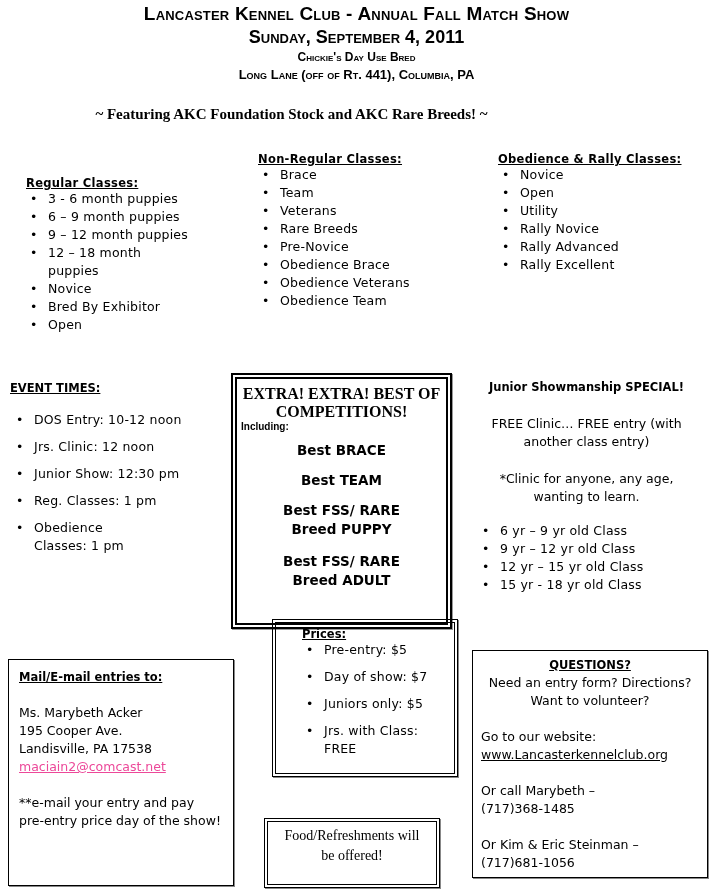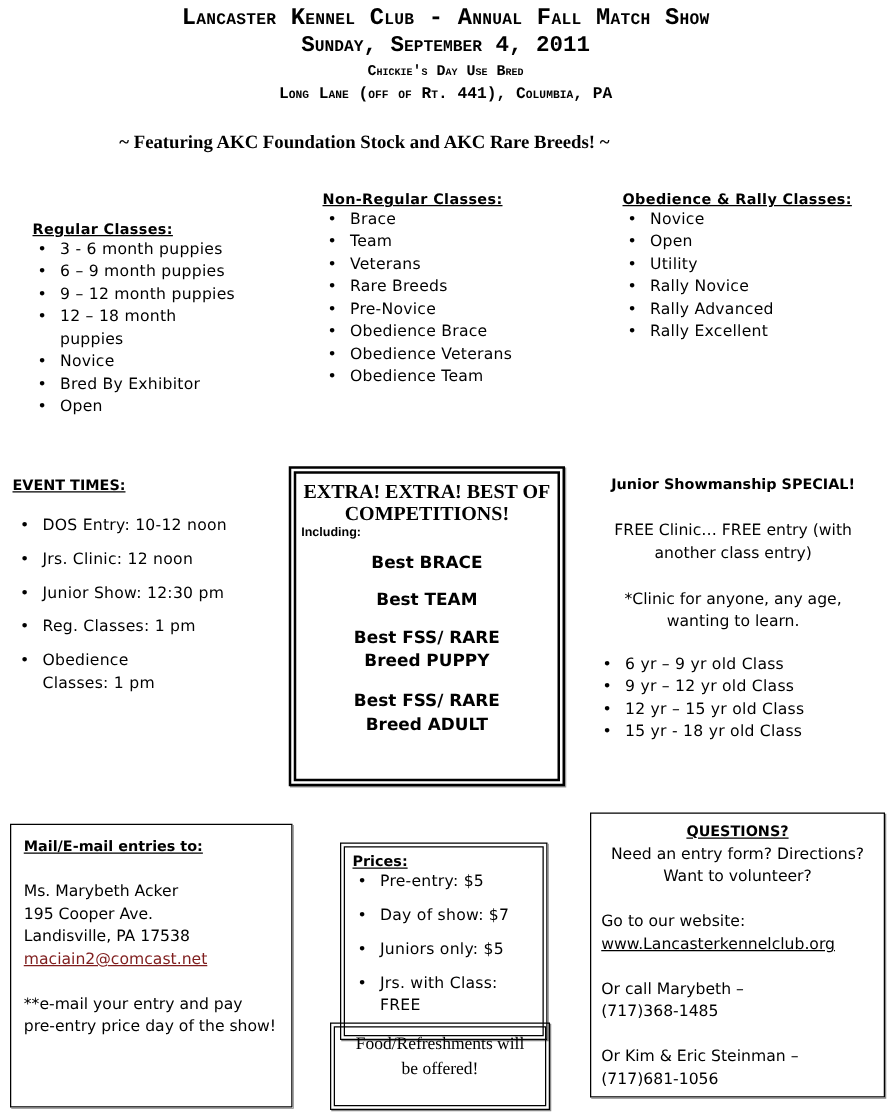--- a/index.html
+++ b/index.html
@@ -1,20 +1,20 @@
 <!DOCTYPE html>
 <html><head>
 <meta charset="utf-8">
 <style>
   html, body { margin: 0; padding: 0; background: #ffffff; }
   body { width: 713px; height: 891px; position: relative; overflow: hidden; color: #000; }
   .abs { position: absolute; }
 
   
-  .hdr { left: 0; width: 713px; text-align: center; font-family: Liberation Mono, monospace; font-weight: bold; font-variant: small-caps; white-space: nowrap; }
+  .hdr { left: 0; width: 713px; text-align: center; font-family: Liberation Sans, sans-serif; font-weight: bold; font-variant: small-caps; white-space: nowrap; }
   #h1 { top: 3px; font-size: 19px; letter-spacing: 0.2px; }
   #h2 { top: 27px; font-size: 18px; }
   #h3 { top: 50px; font-size: 12px; }
   #h4 { top: 67px; font-size: 13px; }
   #tagline { top: 106px; left: 0; width: 583px; text-align: center; font-family: "Liberation Serif", serif; font-weight: bold; font-size: 15px; white-space: nowrap; }
 
   
   .heading { font-family: "DejaVu Sans", sans-serif; font-weight: bold; font-size: 11.5px; text-decoration: underline; letter-spacing: 0.3px; white-space: nowrap; }
 
   
@@ -27,23 +27,23 @@
   #extra-box { left: 231px; top: 373px; width: 209px; height: 244px; border: 6px double #000; box-shadow: 1px 1px 0 #999; }
   #extra-title { font-family: "Liberation Serif", serif; font-weight: bold; font-size: 16px; text-align: center; line-height: 18px; margin-top: 6px; }
   #extra-incl { font-family: "Liberation Sans", sans-serif; font-weight: bold; font-size: 10px; margin-left: 4px; line-height: 12px; }
   .extra-item { font-family: "DejaVu Sans", sans-serif; font-weight: 600; font-size: 13.5px; text-align: center; line-height: 19px; }
 
   #junior-title { left: 460px; top: 380px; width: 253px; text-align: center; font-family: "DejaVu Sans", sans-serif; font-weight: bold; font-size: 11.5px; }
   .junior-text { left: 460px; width: 253px; text-align: center; font-family: "DejaVu Sans", sans-serif; font-size: 12.5px; line-height: 18px; }
 
   #mail-box { left: 8px; top: 659px; width: 224px; height: 225px; border: 1px solid #000; box-shadow: 1px 1px 0 #888; }
   #mail-box .inner { padding: 8px 10px; font-family: "DejaVu Sans", sans-serif; font-size: 12.5px; line-height: 18px; }
-  #mail-email { color: #7f1d1d; text-decoration: underline; }
+  #mail-email { color: #ec4899; text-decoration: underline; }
 
-  #prices-box { left: 272px; top: 674px; width: 158px; height: 150px; border: 4px double #000; box-shadow: 1px 1px 0 #888; }
+  #prices-box { left: 272px; top: 619px; width: 158px; height: 150px; border: 4px double #000; box-shadow: 1px 1px 0 #888; padding-left: 20px; }
   #food-box { left: 264px; top: 818px; width: 168px; height: 62px; border: 4px double #000; box-shadow: 1px 1px 0 #888; }
   #food-text { font-family: "Liberation Serif", serif; font-weight: normal; font-size: 14px; text-align: center; line-height: 20px; margin-top: 4px; }
 
   #questions-box { left: 472px; top: 650px; width: 234px; height: 226px; border: 1px solid #000; box-shadow: 1px 1px 0 #888; }
   #questions-box .inner { padding: 5px 8px; font-family: "DejaVu Sans", sans-serif; font-size: 12.5px; line-height: 18px; }
   .q-center { text-align: center; }
   .q-website { text-decoration: underline; }
   .gap { height: 18px; }
 </style>
 </head>

